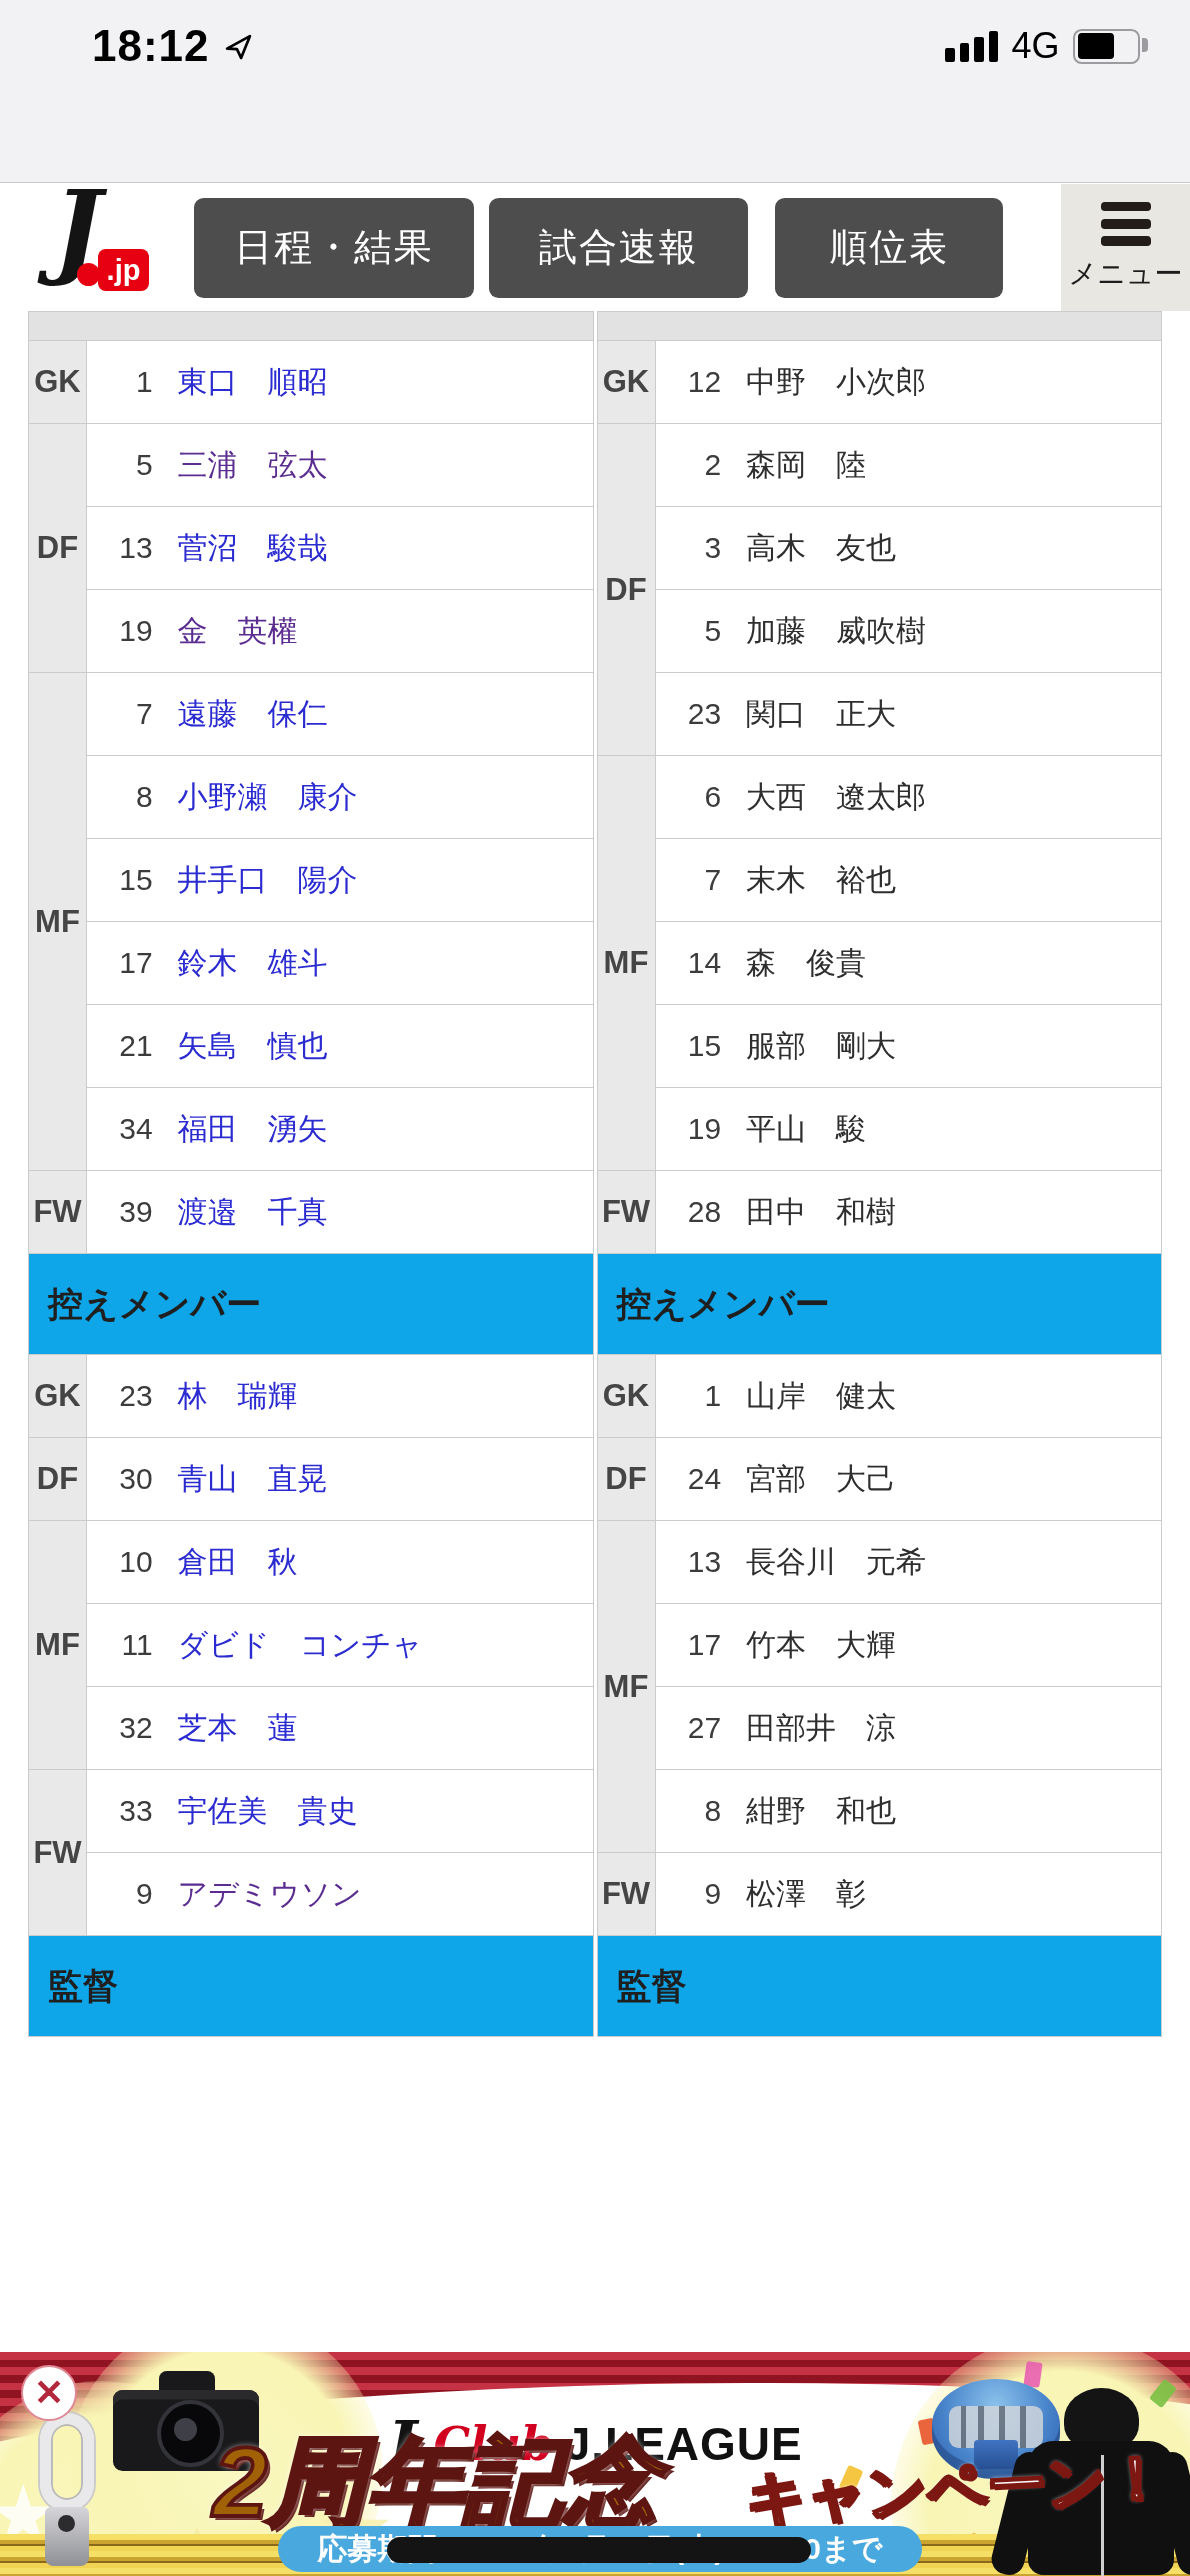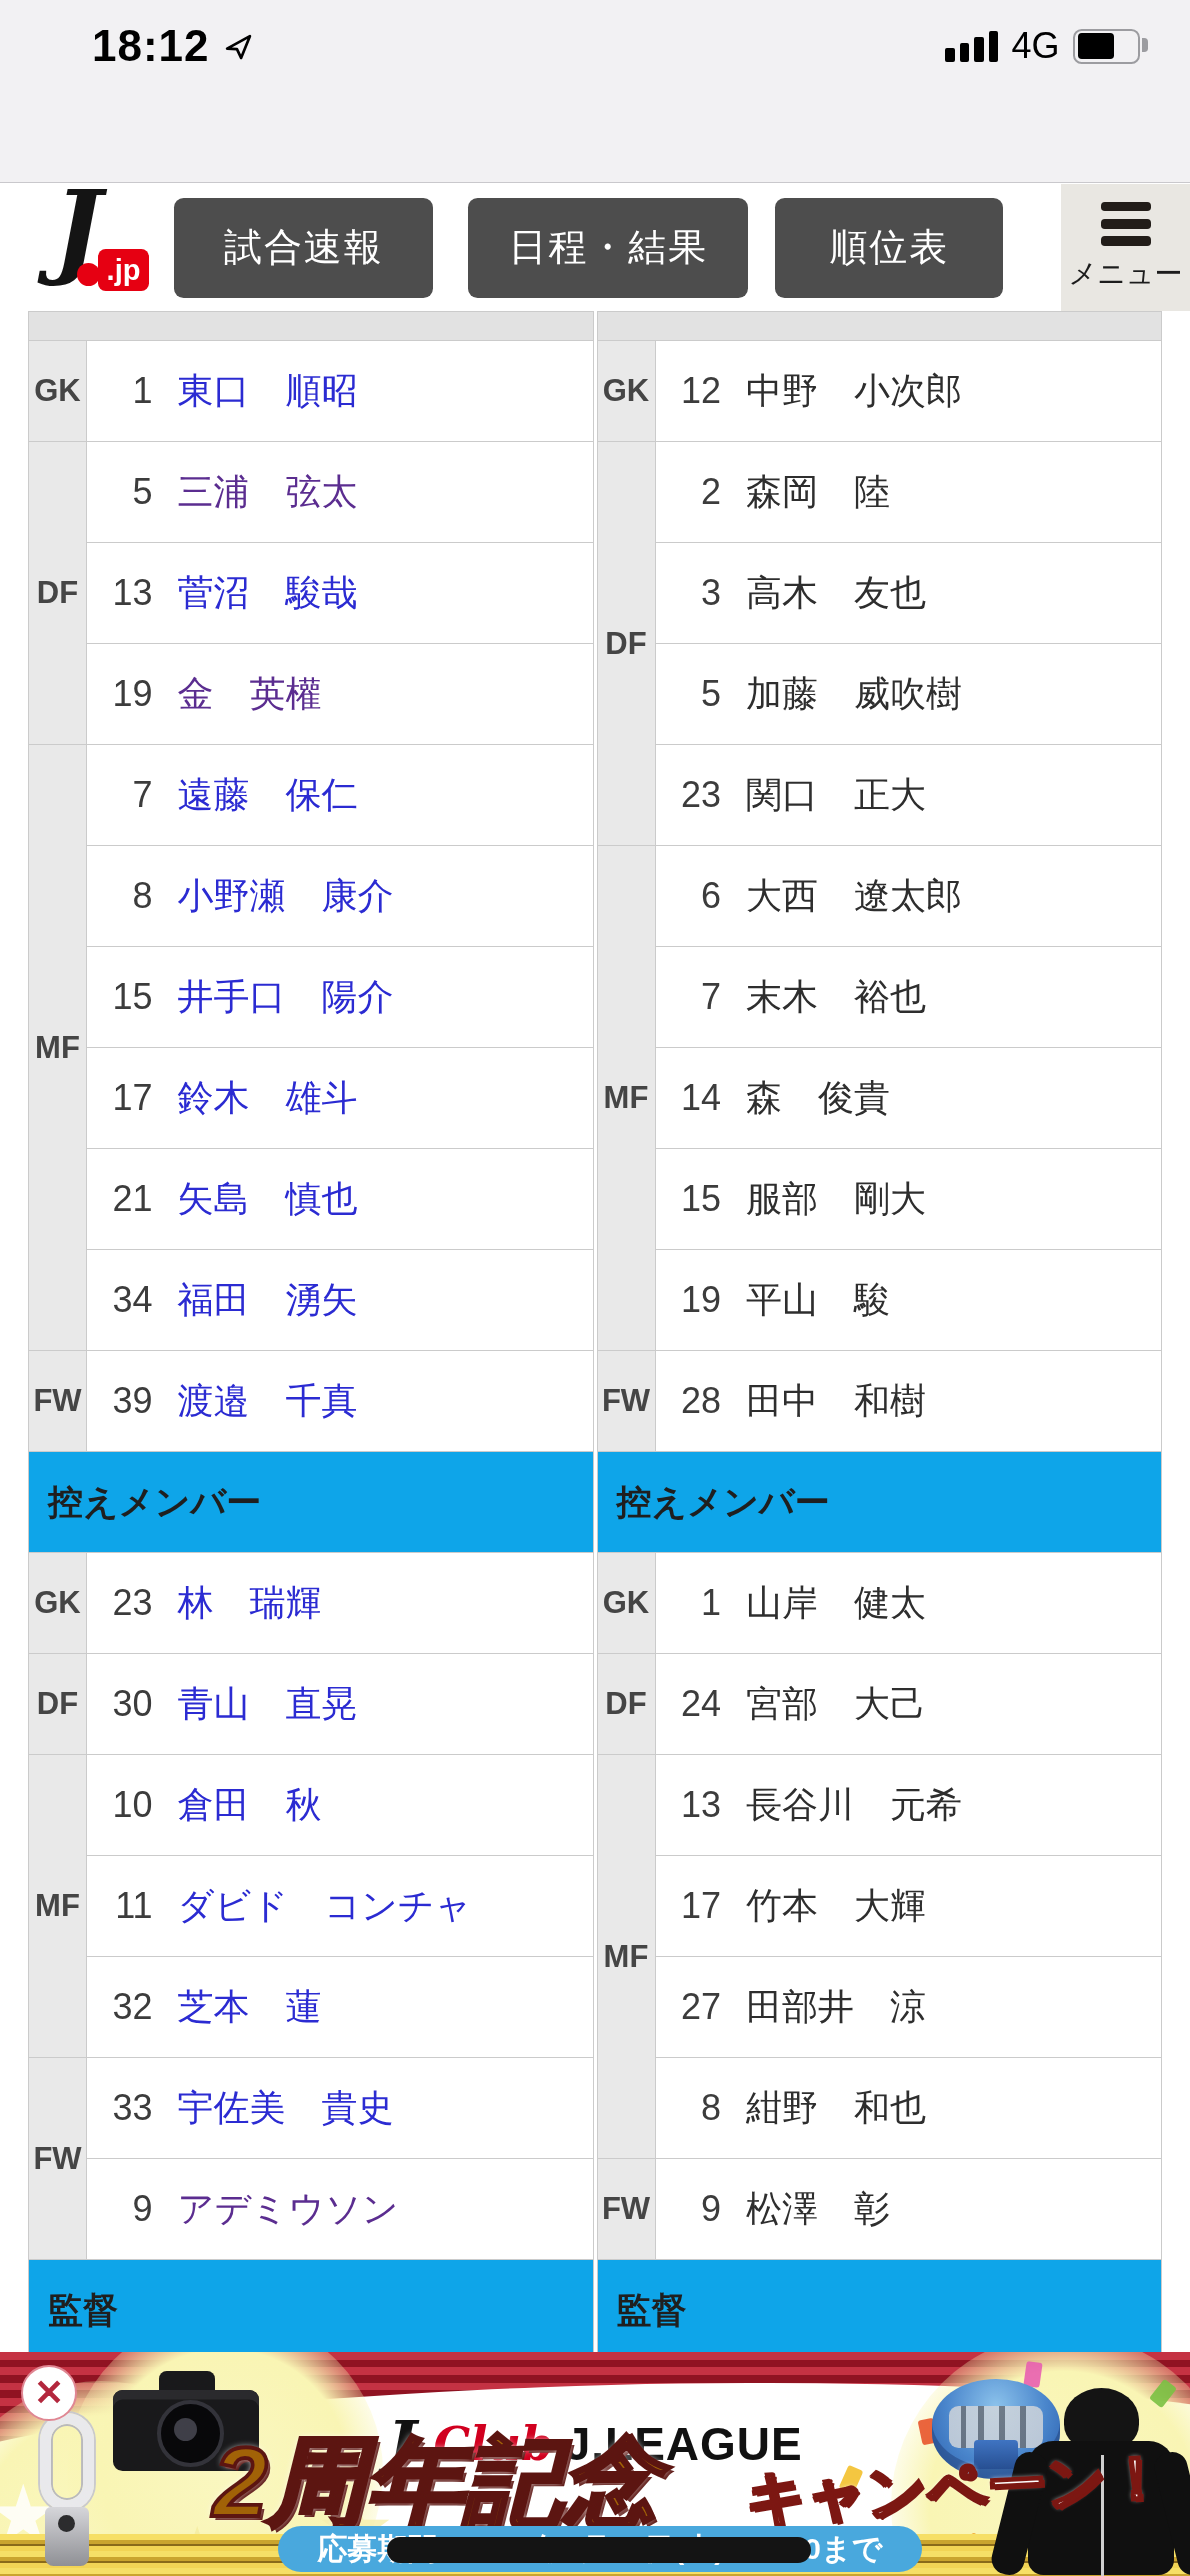--- a/index.html
+++ b/index.html
@@ -38,21 +38,21 @@
   .menu .bars{display:flex;flex-direction:column;gap:7.7px}
   .menu .bars i{display:block;width:50px;height:9.6px;background:#221d19;border-radius:3.8px}
   .menu .lbl{font-size:28px;color:#1c1c1c;margin-top:9.6px;white-space:nowrap}
 
   
   .content{position:absolute;top:311px;left:0;right:0;display:flex;gap:3px;padding:0 28px;box-sizing:border-box}
   .content table{border-collapse:collapse;width:100%;table-layout:fixed}
   .content td{border:1.9px solid var(--border);box-sizing:border-box}
   td.cut{height:29px;background:#e2e2e2;padding:0}
   td.pos{background:#e9e9e9;font-weight:bold;font-size:31px;color:#454545;text-align:center;padding:0}
-  td.pcell{height:101px;background:#fff;font-size:36px;padding:0 0 0 9.6px;white-space:nowrap;overflow:hidden}
+  td.pcell{height:83px;background:#fff;font-size:30px;padding:0 0 0 9.6px;white-space:nowrap;overflow:hidden}
   .num{display:inline-block;min-width:56px;text-align:right;margin-right:25px;color:#3c3c3c}
   .pname{text-decoration:none}
   .pname.lnk{color:var(--blue)} .pname.visited{color:var(--purple)} .pname.plain{color:#2e2e2e}
   td.sect{height:101px;background:#0ea5e9;font-weight:bold;font-size:35px;color:#1f1f1f;padding-left:19px}
 
   
   .ad{position:absolute;left:0;bottom:0;width:1190px;height:224px;background:#fff;overflow:hidden;z-index:10}
   .ad .stripes{position:absolute;top:0;left:0;right:0;height:92px;background:repeating-linear-gradient(180deg,#c53243 0 7.7px,#901322 7.7px 15.3px)}
   .ad .swoosh{position:absolute;top:33px;left:-96px;width:1418px;height:163px;background:#fff;border-radius:50%;transform:rotate(-1.5deg)}
   .glow{position:absolute;border-radius:50%;background:radial-gradient(circle,#faf7c0 0%,#f9f5b4 55%,rgba(250,247,192,0) 78%)}
@@ -138,22 +138,22 @@
     </div>
   </div>
 </div>
 
 <div class="nav">
   <div class="logo">
     <span class="j">J</span>
     <span class="dot"></span>
     <span class="jp">.jp</span>
   </div>
+  <button class="nav-btn b2">日程・結果</button>
   <button class="nav-btn b1">試合速報</button>
-  <button class="nav-btn b2">日程・結果</button>
   <button class="nav-btn b3">順位表</button>
   <div class="menu">
     <span class="bars">
         <i></i>
         <i></i>
         <i></i>
       </span>
     <span class="lbl">メニュー</span>
   </div>
 </div>

